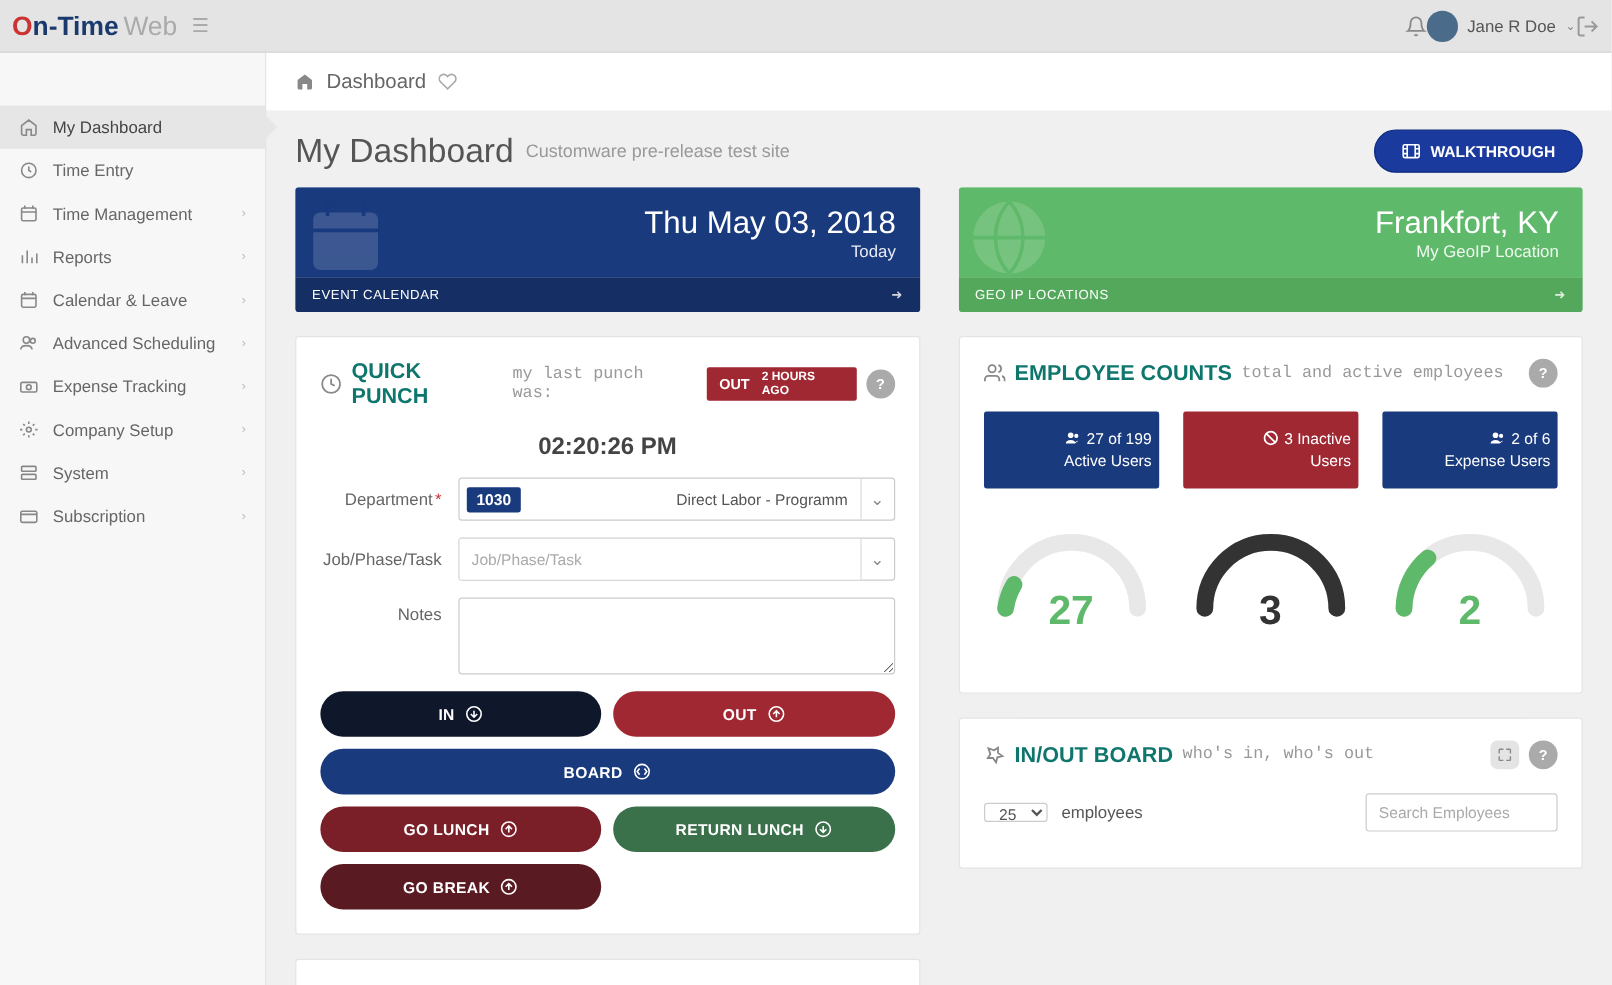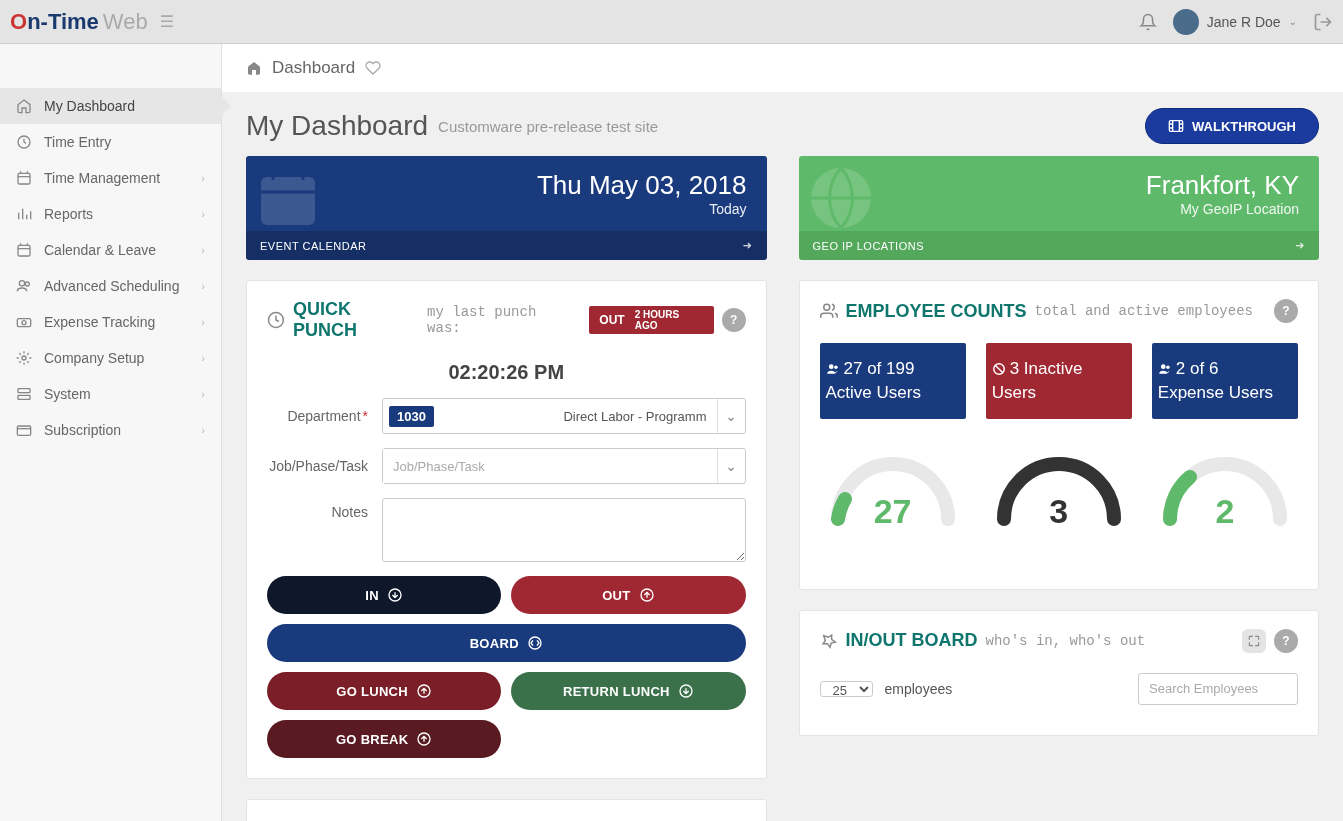--- a/index.html
+++ b/index.html
@@ -5,21 +5,21 @@
 * { margin: 0; padding: 0; box-sizing: border-box; font-family: "Segoe UI", Arial, sans-serif; }
 body { background: #f0f0f0; color: #555; font-size: 14px; }
 
 
 .topbar { height: 44px; background: #e4e4e4; display: flex; align-items: center; padding: 0 10px; border-bottom: 1px solid #d0d0d0; }
 .logo { display: flex; align-items: baseline; font-size: 22px; font-weight: 600; }
 .logo .red-o { color: #cc3333; font-weight: bold; }
 .logo .dark { color: #1a3a6e; }
 .logo .light { color: #aaa; font-weight: 400; margin-left: 4px; }
 .hamburger { margin-left: 12px; color: #aaa; font-size: 16px; cursor: pointer; }
-.topbar-right { margin-left: auto; display: flex; align-items: center; gap: 16px; }
+.topbar-right { margin-left: auto; display: flex; align-items: center; }
 .bell-icon { width: 18px; height: 18px; color: #888; cursor: pointer; }
 .avatar { width: 26px; height: 26px; border-radius: 50%; background: #4a6b8a; display:inline-block; }
 .user-block { display: flex; align-items: center; gap: 8px; cursor: pointer; color: #555; }
 .user-block .chev { font-size: 10px; color: #888; }
 .logout-icon { width: 20px; height: 20px; color: #999; cursor: pointer; }
 
 
 .shell { display: flex; min-height: calc(100vh - 44px); }
 .sidebar { width: 222px; background: #f7f7f7; border-right: 1px solid #e0e0e0; padding-top: 44px; }
 .sidebar-item { display: flex; align-items: center; padding: 10px 16px; color: #666; cursor: pointer; font-size: 14px; position: relative; }
@@ -85,29 +85,29 @@
 .btn.wide { grid-column: 1 / -1; }
 .btn.green { background: #0f172a; }
 .btn.red { background: #a02833; }
 .btn.blue { background: #1a3a7e; }
 .btn.darkred { background: #7a1f28; }
 .btn.darkgreen { background: #3a704a; }
 .btn.maroon { background: #5a1a22; }
 .btn.forest { background: #2a5a3a; }
 
 .count-cards { display: grid; grid-template-columns: 1fr 1fr 1fr; gap: 20px; padding: 0 20px; }
-.count-card { color: #fff; text-align: left; padding: 14px 6px; border-radius: 2px; font-size: 17px; line-height: 1.4; }
+.count-card { color: #fff; text-align: right; padding: 14px 6px; border-radius: 2px; font-size: 13px; line-height: 1.4; }
 .count-card.blue { background: #1a3a7e; }
 .count-card.red { background: #a02833; }
 .count-card svg { width: 14px; height: 14px; vertical-align: -2px; margin-right: 4px; }
 
 .gauges { display: grid; grid-template-columns: 1fr 1fr 1fr; gap: 20px; padding: 20px 20px 40px; }
 .gauge { position: relative; height: 110px; display: flex; align-items: flex-end; justify-content: center; }
 .gauge svg { position: absolute; top: 0; left: 50%; transform: translateX(-50%); }
-.gauge .num { font-size: 34px; font-weight: 700; position: absolute; bottom: 18px; }
+.gauge .num { font-size: 34px; font-weight: 700; position: absolute; bottom: 8px; }
 .gauge.green .num { color: #5fb96a; }
 .gauge.dark .num { color: #333; }
 
 .inout-body { padding: 16px 20px 30px; display: flex; align-items: center; gap: 12px; }
 .select-box { border: 1px solid #ccc; border-radius: 3px; height: 16px; padding: 0 8px; font-size: 13px; color: #555; background: #fff; }
 .search-input { border: 1px solid #ccc; border-radius: 3px; height: 32px; padding: 0 10px; font-size: 13px; margin-left: auto; width: 160px; }
 .search-input::placeholder { color: #aaa; }
 </style>
 </head>
 <body>

